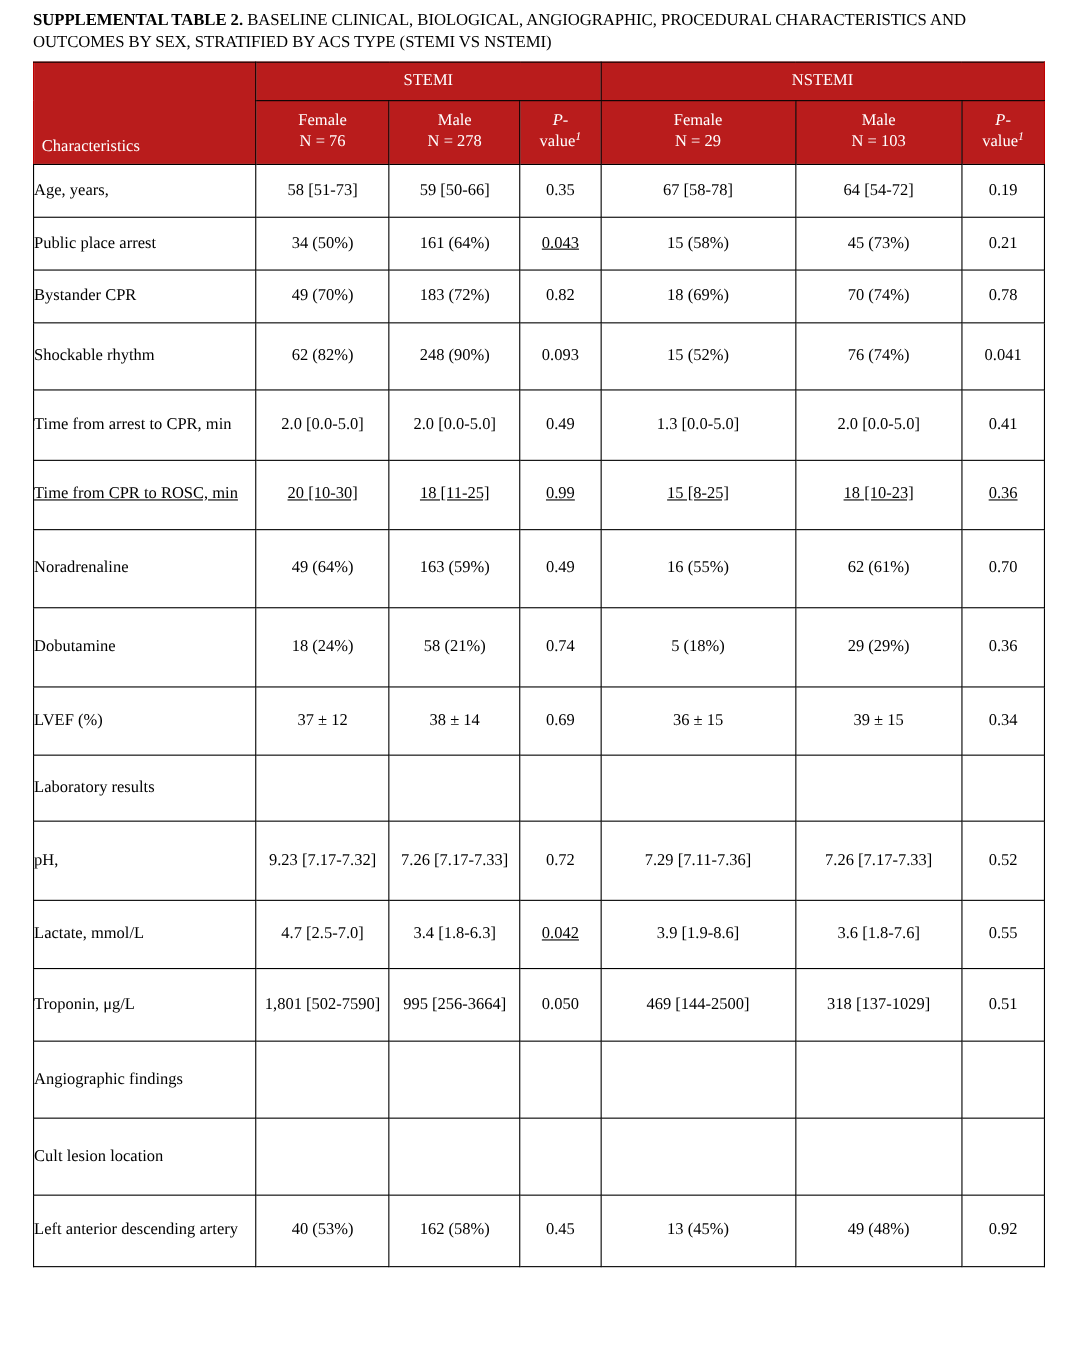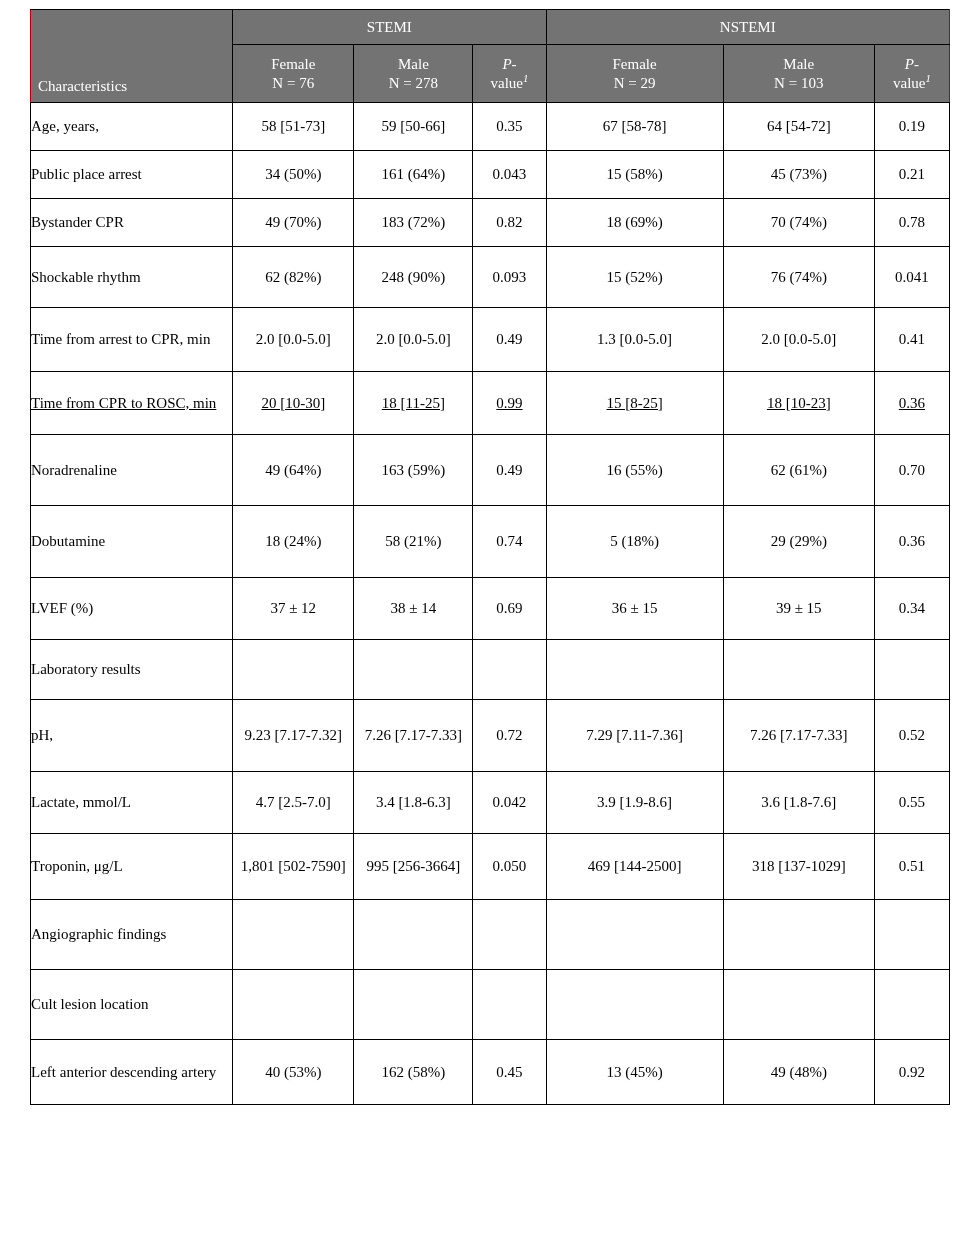--- a/index.html
+++ b/index.html
@@ -40,21 +40,21 @@
   table.tbl td, table.tbl th {
     border: 1px solid #000000;
     padding: 0;
     margin: 0;
     vertical-align: middle;
     font-weight: normal;
     font-size: 15px;
   }
   
   .hdr td, .hdr th {
-    background: #737373;
+    background: #b91c1c;
     color: #FFFFFF;
     border-color: #FFFFFF;
     text-align: center;
     font-weight: bold;
     font-size: 15.5px;
   }
   .hdr-outer-left {
     border-left: 1.5px solid #C00000 !important;
   }
   .hdr-outer-right {
@@ -93,35 +93,39 @@
   td.val {
     text-align: center;
     padding: 0 3px;
     line-height: 1.26;
   }
   td.bold-lab {
     font-weight: bold;
   }
   td.sig {
     font-weight: bold;
+    text-decoration: underline;
   }
   
   col.c0 { width: 202px; }
   col.c1 { width: 121px; }
   col.c2 { width: 119px; }
   col.c3 { width: 73px; }
   col.c4 { width: 177px; }
   col.c5 { width: 151px; }
   col.c6 { width: 75px; }
 </style>
 </head>
 <body>
 
 <div class="page">
 
+  <p class="caption">
+    <span class="lead">SUPPLEMENTAL TABLE 2.</span><span> BASELINE CLINICAL, BIOLOGICAL, ANGIOGRAPHIC, PROCEDURAL CHARACTERISTICS AND OUTCOMES BY SEX, STRATIFIED BY ACS TYPE (STEMI VS NSTEMI)</span>
+  </p>
 
   <table class="tbl">
     <colgroup>
       <col class="c0">
         <col class="c1">
         <col class="c2">
         <col class="c3">
       <col class="c4">
         <col class="c5">
         <col class="c6">

